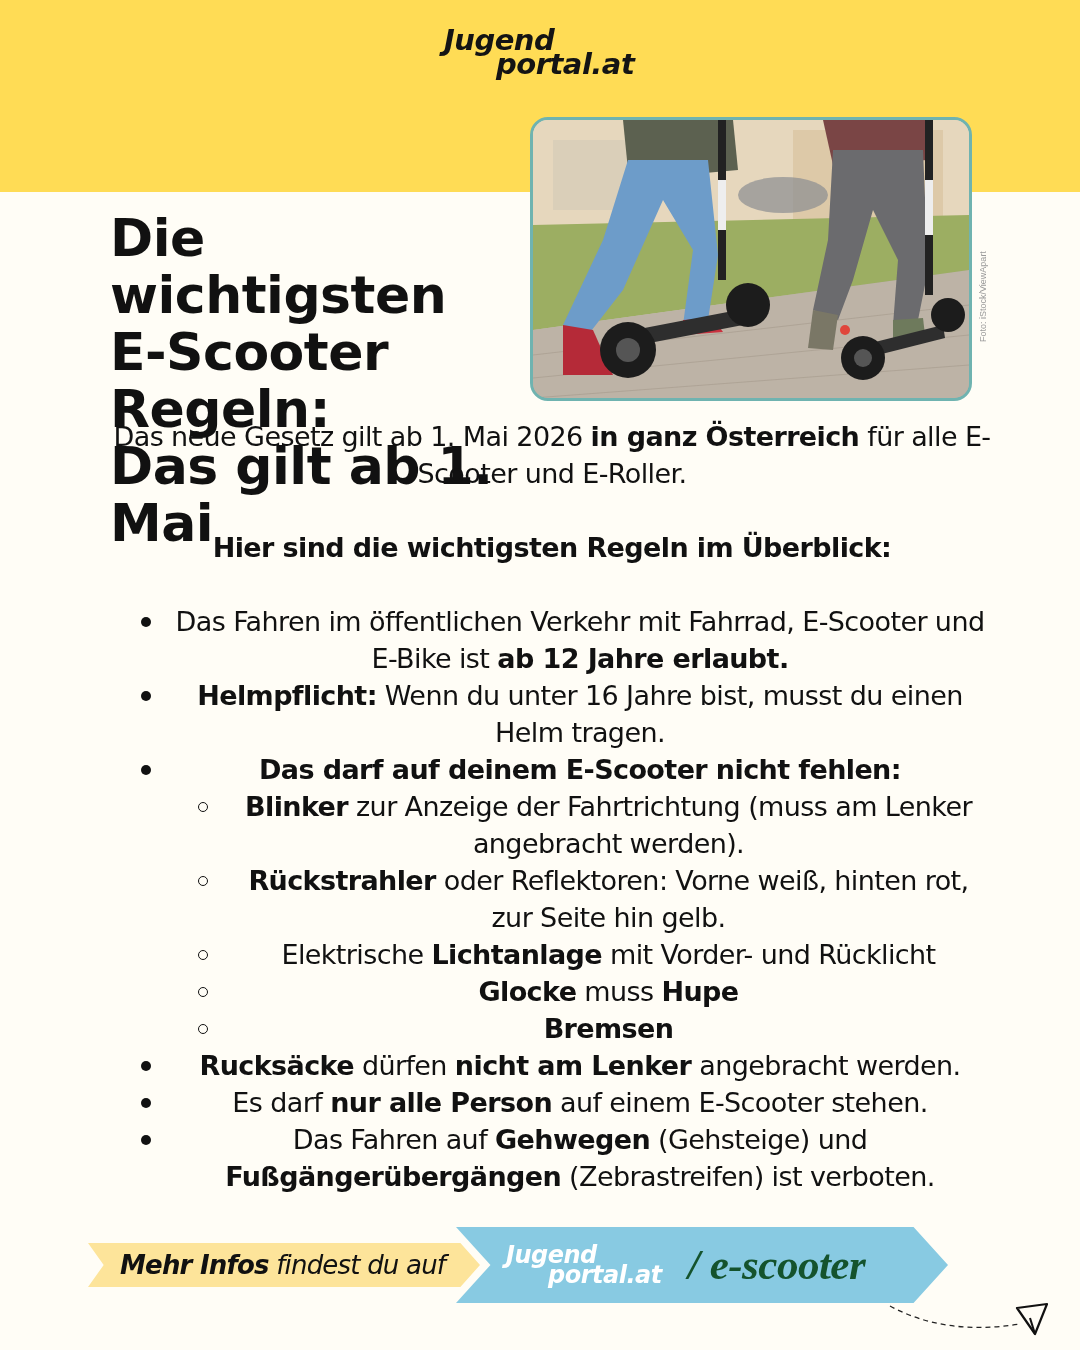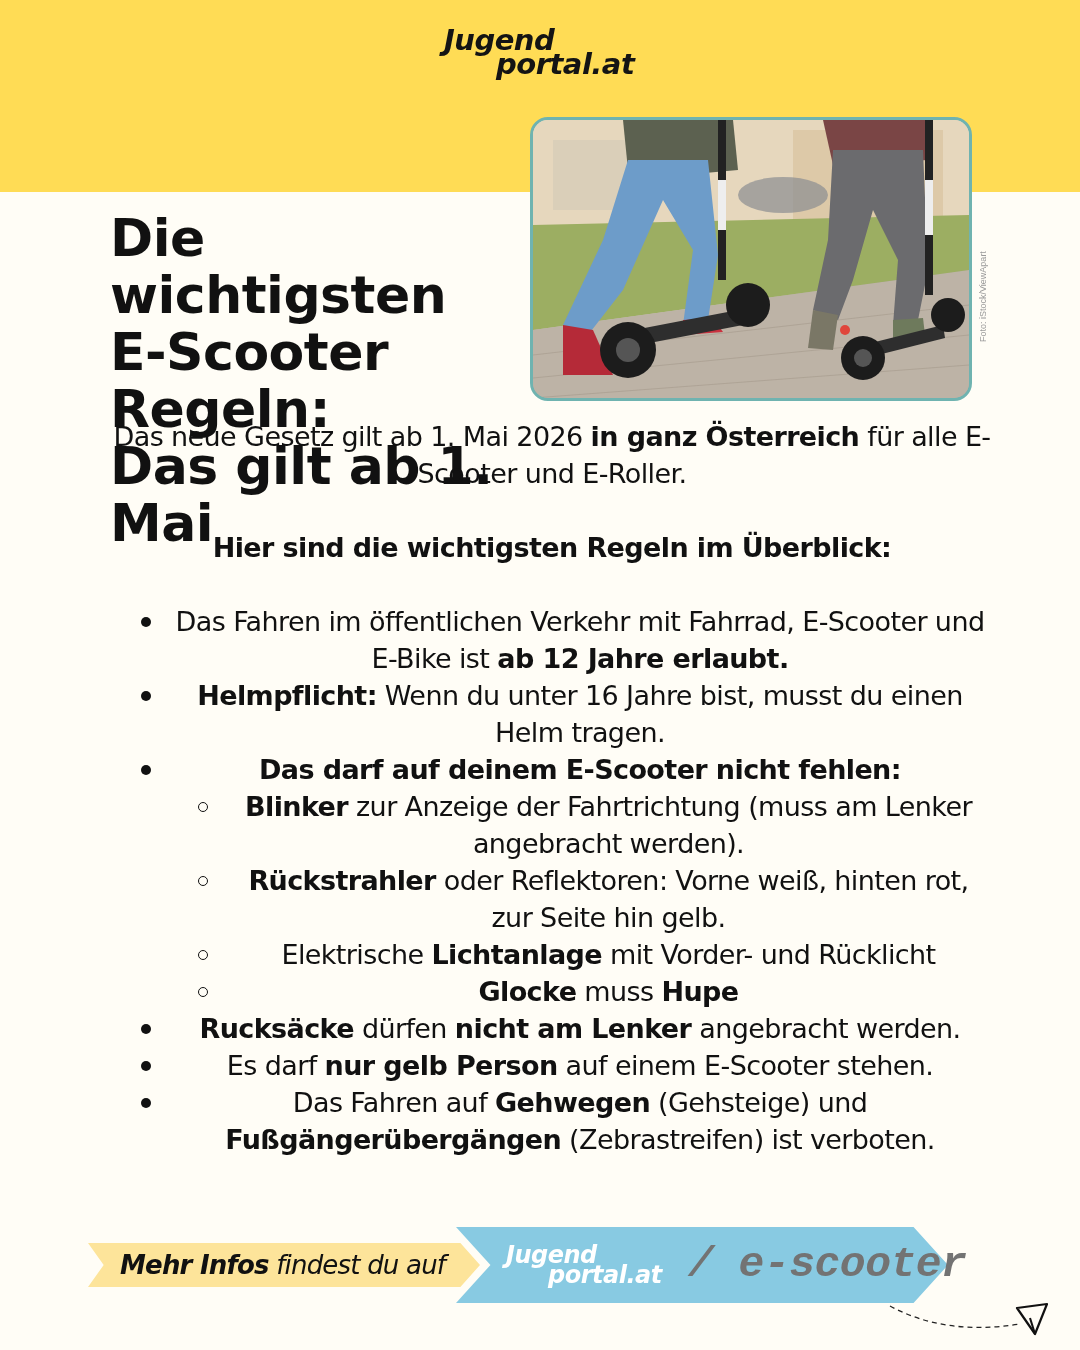--- a/index.html
+++ b/index.html
@@ -84,22 +84,22 @@
     clip-path: polygon(0 0, 93% 0, 100% 50%, 93% 100%, 0 100%, 7% 50%);
   }
   .cta-logo {
     position: absolute; left: 506px; top: 1243px; color: #fff;
     font-family: "DejaVu Sans", sans-serif; font-style: italic; font-weight: bold;
     line-height: 1;
   }
   .cta-logo .l1 { display:block; font-size: 24px; letter-spacing: -0.5px; }
   .cta-logo .l2 { display:block; font-size: 24px; margin-left: 42px; margin-top: -4px; letter-spacing: -0.5px; }
   .cta-path {
-    position: absolute; left: 688px; top: 1237px; color: #737373;
-    font-family: Liberation Mono, monospace; font-style: italic; font-weight: bold;
+    position: absolute; left: 688px; top: 1237px; color: #14532d;
+    font-family: Liberation Serif, serif; font-style: italic; font-weight: bold;
     font-size: 43px; line-height: 56px; letter-spacing: -0.5px;
   }
 
   .plane {
     position: absolute; left: 885px; top: 1296px; width: 170px; height: 50px;
   }
 </style>
 </head>
 <body>
 
@@ -170,24 +170,25 @@
 
   <ul class="rules">
     <li><span>Das Fahren im öffentlichen Verkehr mit Fahrrad, E-Scooter und E-Bike ist </span><b>ab 12 Jahre erlaubt.</b></li>
     <li><b>Helmpflicht:</b><span> Wenn du unter 16 Jahre bist, musst du einen Helm tragen.</span></li>
     <li><b>Das darf auf deinem E-Scooter nicht fehlen:</b>
       <ul class="sub">
         <li><b>Blinker</b><span> zur Anzeige der Fahrtrichtung (muss am Lenker angebracht werden).</span></li>
         <li><b>Rückstrahler</b><span> oder Reflektoren: Vorne weiß, hinten rot, zur Seite hin gelb.</span></li>
         <li><span>Elektrische </span><b>Lichtanlage</b><span> mit Vorder- und Rücklicht</span></li>
         <li><b>Glocke</b><span> muss </span><b>Hupe</b></li>
+        <li><b>Bremsen</b></li>
       </ul>
     </li>
     <li><b>Rucksäcke</b><span> dürfen </span><b>nicht am Lenker</b><span> angebracht werden.</span></li>
-    <li><span>Es darf </span><b>nur gelb Person</b><span> auf einem E-Scooter stehen.</span></li>
+    <li><span>Es darf </span><b>nur alle Person</b><span> auf einem E-Scooter stehen.</span></li>
     <li><span>Das Fahren auf </span><b>Gehwegen</b><span> (Gehsteige) und </span><b>Fußgängerübergängen</b><span> (Zebrastreifen) ist verboten.</span></li>
   </ul>
 </div>
 
 <div class="cta-yellow"></div>
 <div class="cta-yellow-text"><b>Mehr Infos</b><span> findest du auf</span></div>
 
 <div class="cta-blue"></div>
 <div class="cta-logo">
   <span class="l1">Jugend</span>

